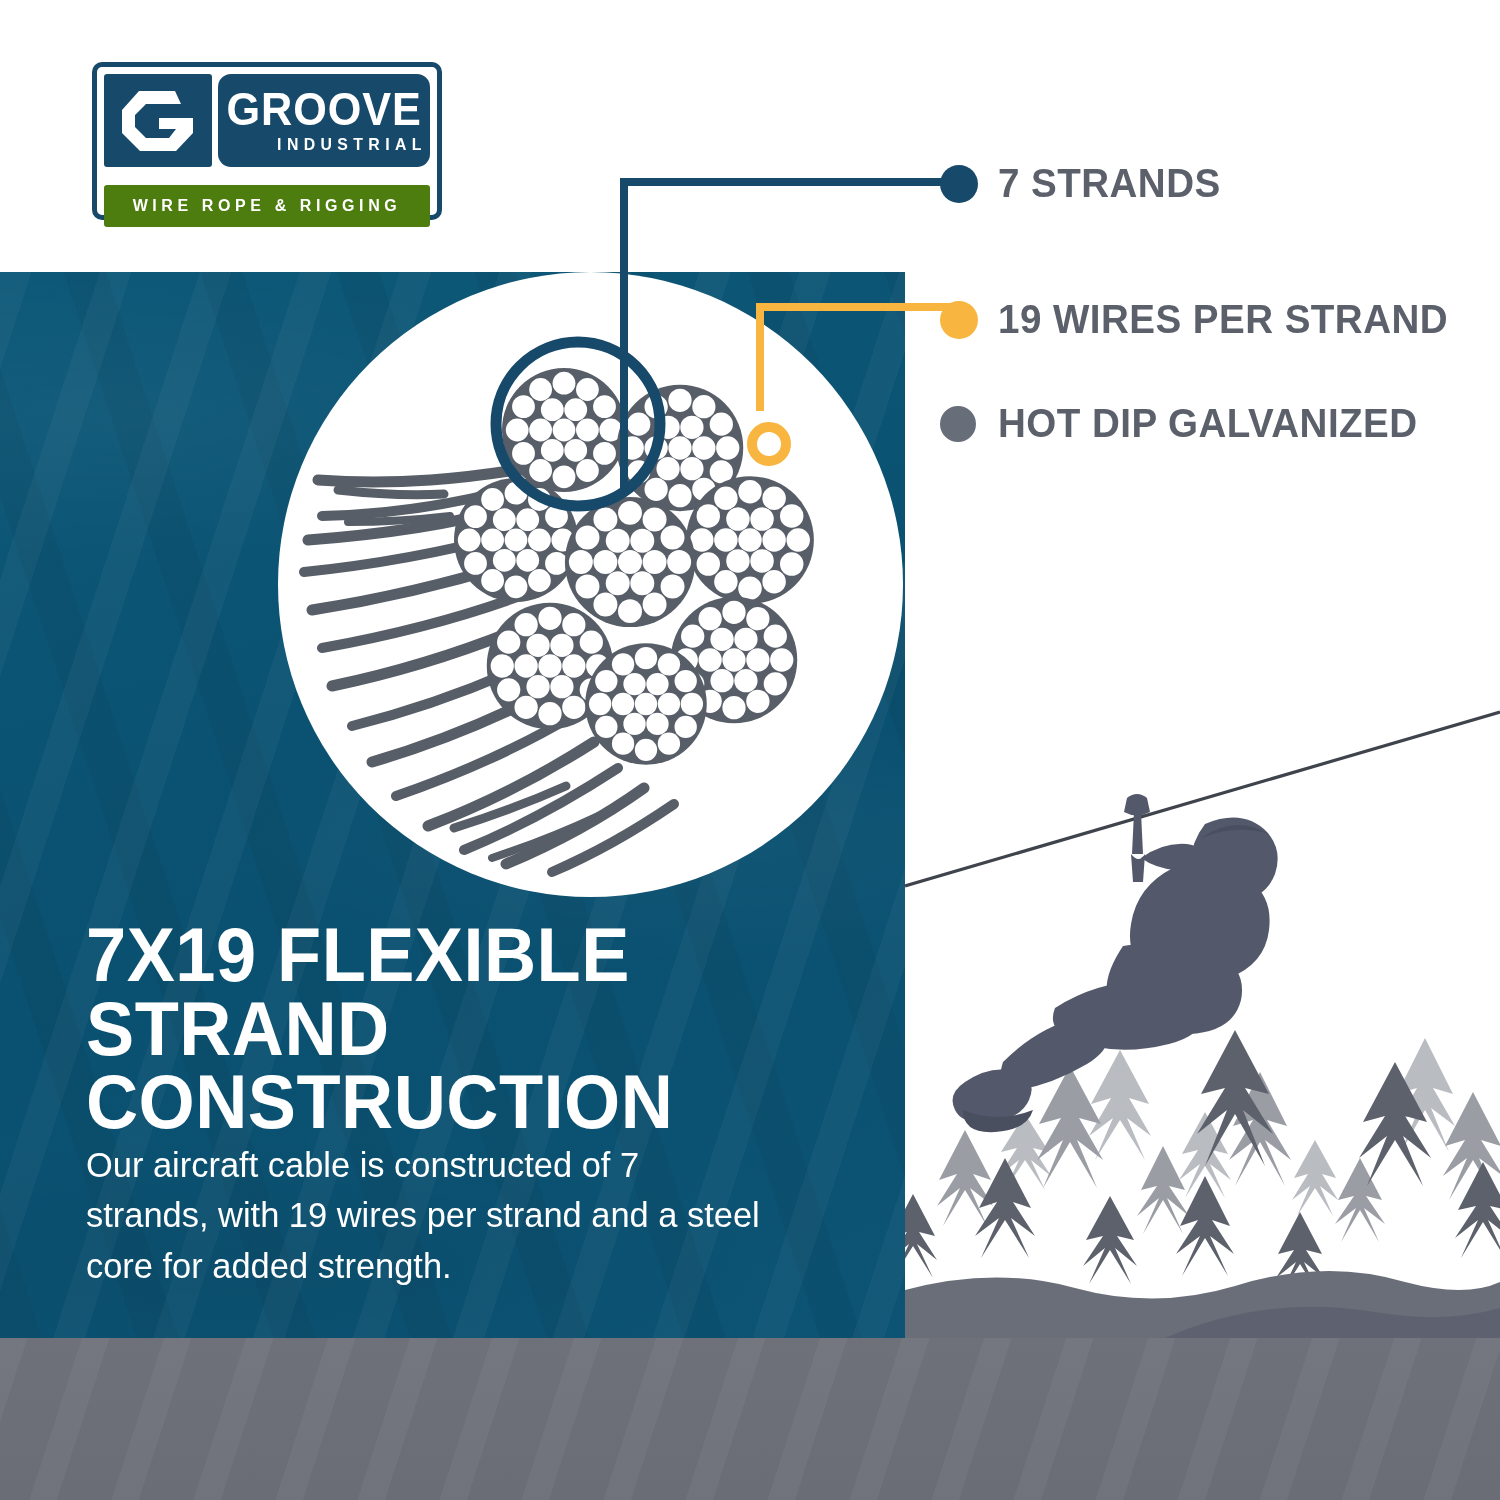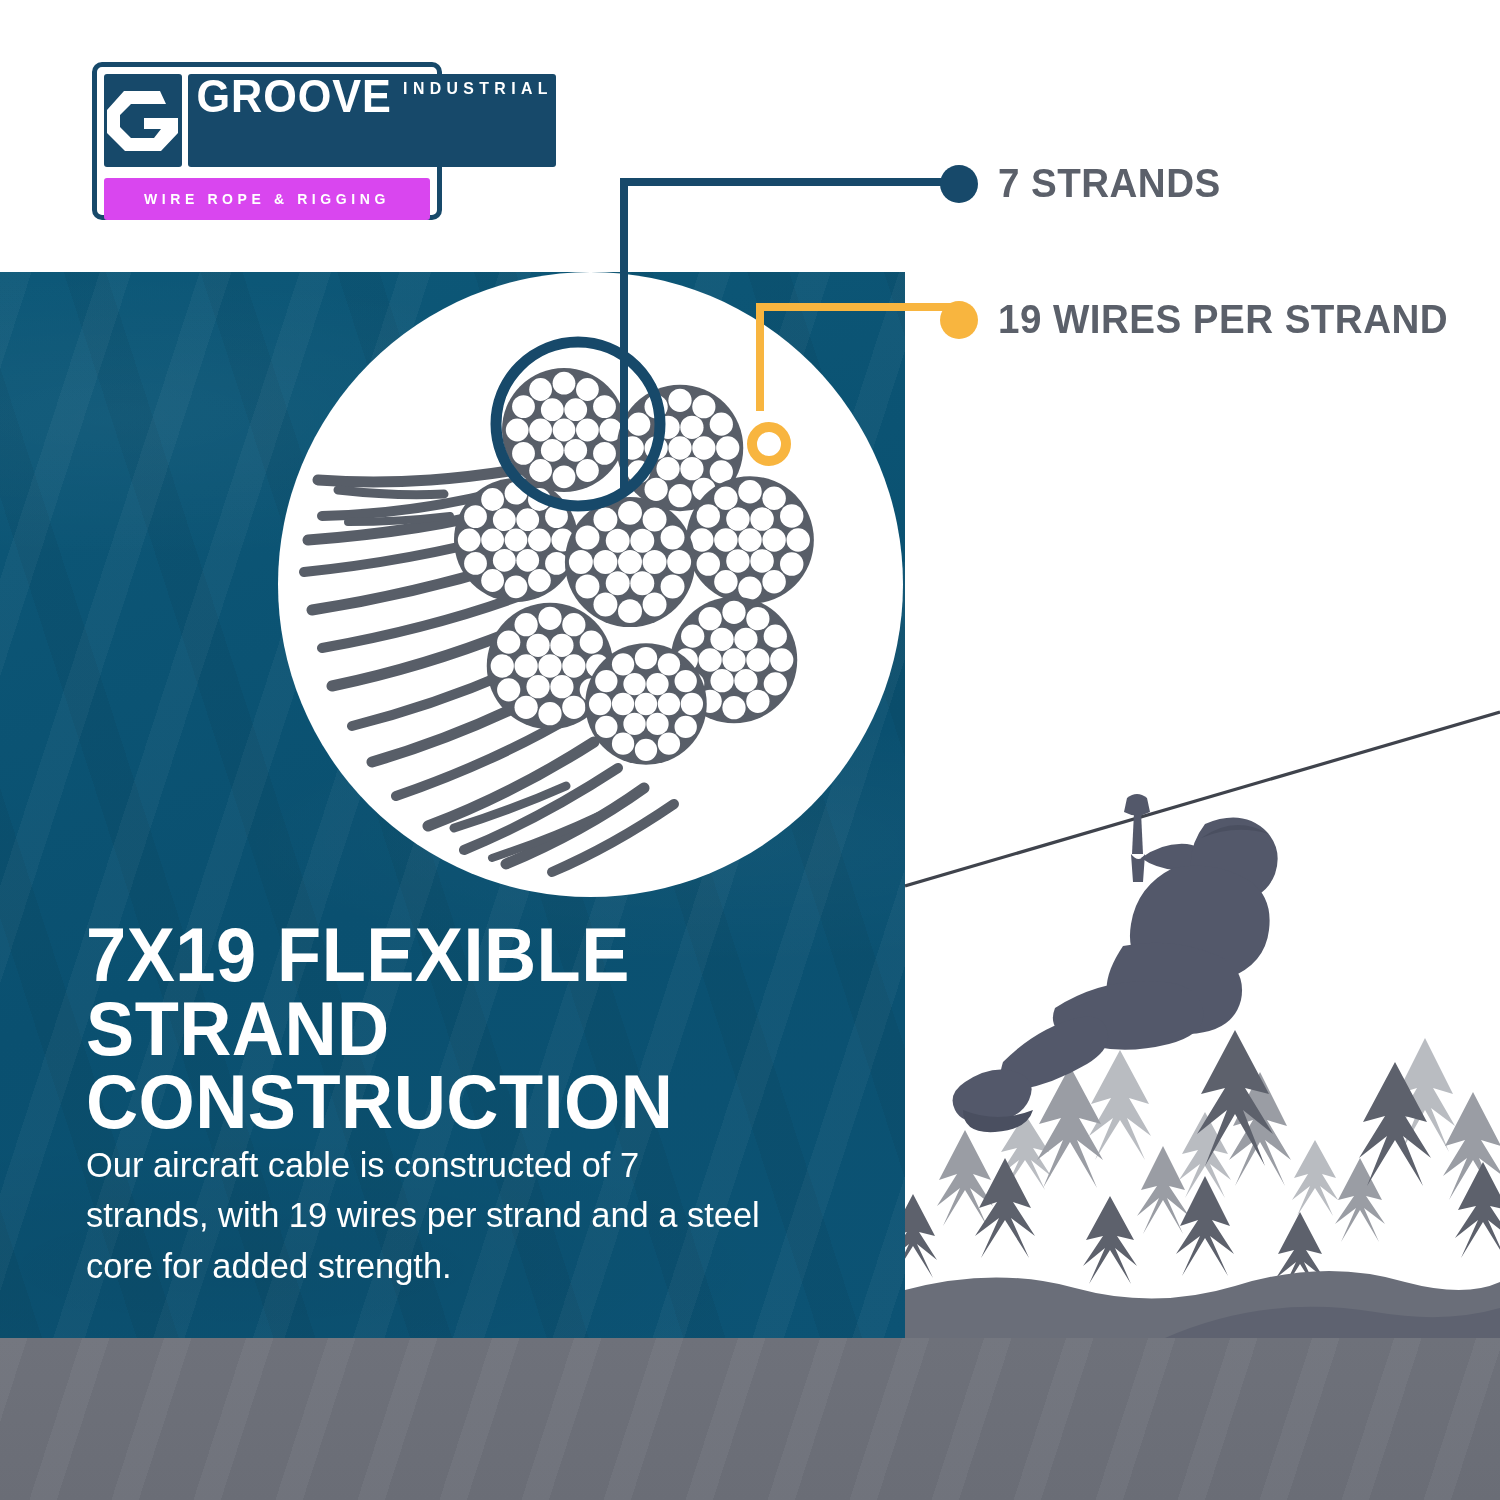--- a/index.html
+++ b/index.html
@@ -62,37 +62,37 @@
     position:absolute;left:92px;top:62px;width:350px;height:158px;
     border:5px solid #17496a;border-radius:10px;background:#ffffff;
     box-sizing:border-box;padding:7px;
   }
   .logo-top{display:flex;height:93px;gap:6px;}
   .logo-mark{
     width:110px;background:#17496a;border-radius:3px;
     display:flex;align-items:center;justify-content:center;
   }
   .logo-word{
-    flex:1;background:#17496a;border-radius:3px;
-    display:flex;flex-direction:row;align-items:flex-start;justify-content:center;
+    flex:1;background:#17496a;border-radius:13px;
+    display:flex;flex-direction:column;align-items:flex-end;justify-content:center;
     color:#fff;
   }
   .logo-word .g1{
     font-family:"Liberation Sans Narrow","Liberation Sans",sans-serif;
     font-weight:bold;font-size:47px;line-height:0.93;letter-spacing:1px;
     transform:scaleX(0.92);
   }
   .logo-word .g2{
     font-size:16.5px;font-weight:bold;letter-spacing:5.6px;
     margin-top:5px;transform:scaleX(0.96);
   }
   .logo-bottom{
-    margin-top:11px;height:42px;background:#d946ef;border-radius:3px;
+    margin-top:18px;height:42px;background:#4d7c0f;border-radius:3px;
     display:flex;align-items:center;justify-content:center;
-    color:#fff;font-size:14px;font-weight:bold;letter-spacing:4.6px;
+    color:#fff;font-size:16px;font-weight:bold;letter-spacing:4.6px;
   }
 
   
   .callout{position:absolute;display:flex;align-items:center;text-align:right;}
   .callout .dot{border-radius:50%;flex:none;}
   .callout .label{
     font-family:"Liberation Sans Narrow","Liberation Sans",sans-serif;
     font-weight:bold;font-size:41px;letter-spacing:0.5px;color:#5b606a;
     white-space:nowrap;transform:scaleX(0.94);transform-origin:left center;
   }
@@ -270,20 +270,24 @@
   </svg>
 
   <div class="callout" id="callout-strands">
     <span class="dot"></span>
     <span class="label">7 STRANDS</span>
   </div>
   <div class="callout" id="callout-wires">
     <span class="dot"></span>
     <span class="label">19 WIRES PER STRAND</span>
   </div>
+  <div class="callout" id="callout-galv">
+    <span class="dot"></span>
+    <span class="label">HOT DIP GALVANIZED</span>
+  </div>
 
   <div class="logo">
     <div class="logo-top">
       <div class="logo-mark">
         <svg width="78" height="66" viewBox="0 0 78 66" xmlns="http://www.w3.org/2000/svg">
           <path d="M56 3 L20 3 L3 22 L3 45 L21 63 L57 63 L74 45 L74 30 L40 30 L40 41 L57 41 L50 50 L27 50 L16 39 L16 27 L27 16 L62 16 Z" fill="#ffffff"></path>
         </svg>
       </div>
       <div class="logo-word">
         <div class="g1">GROOVE</div>

